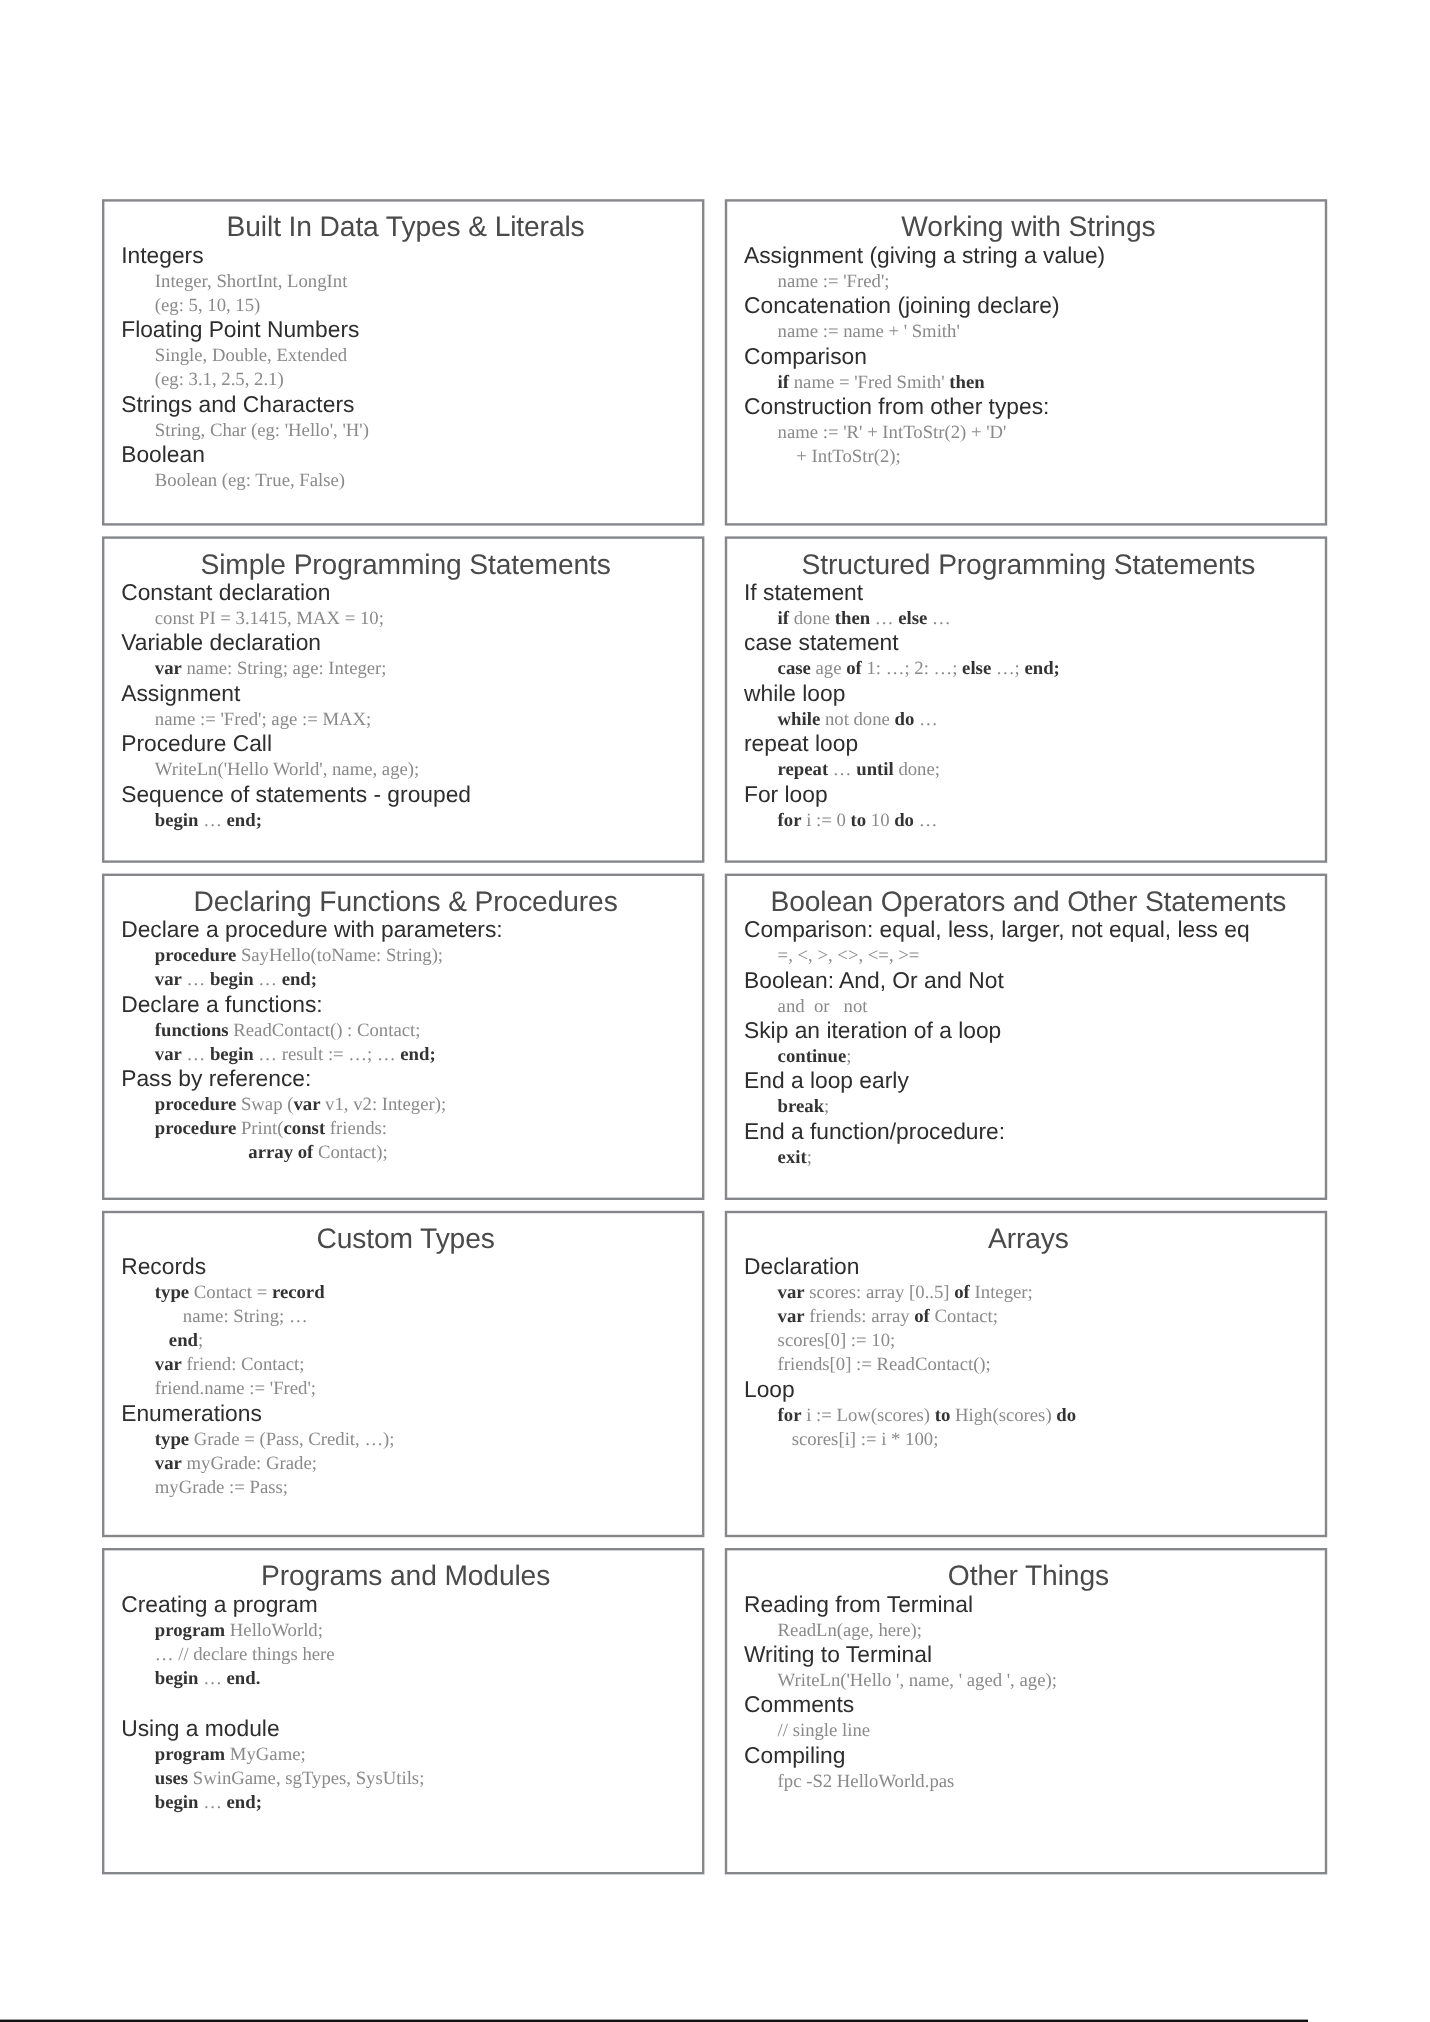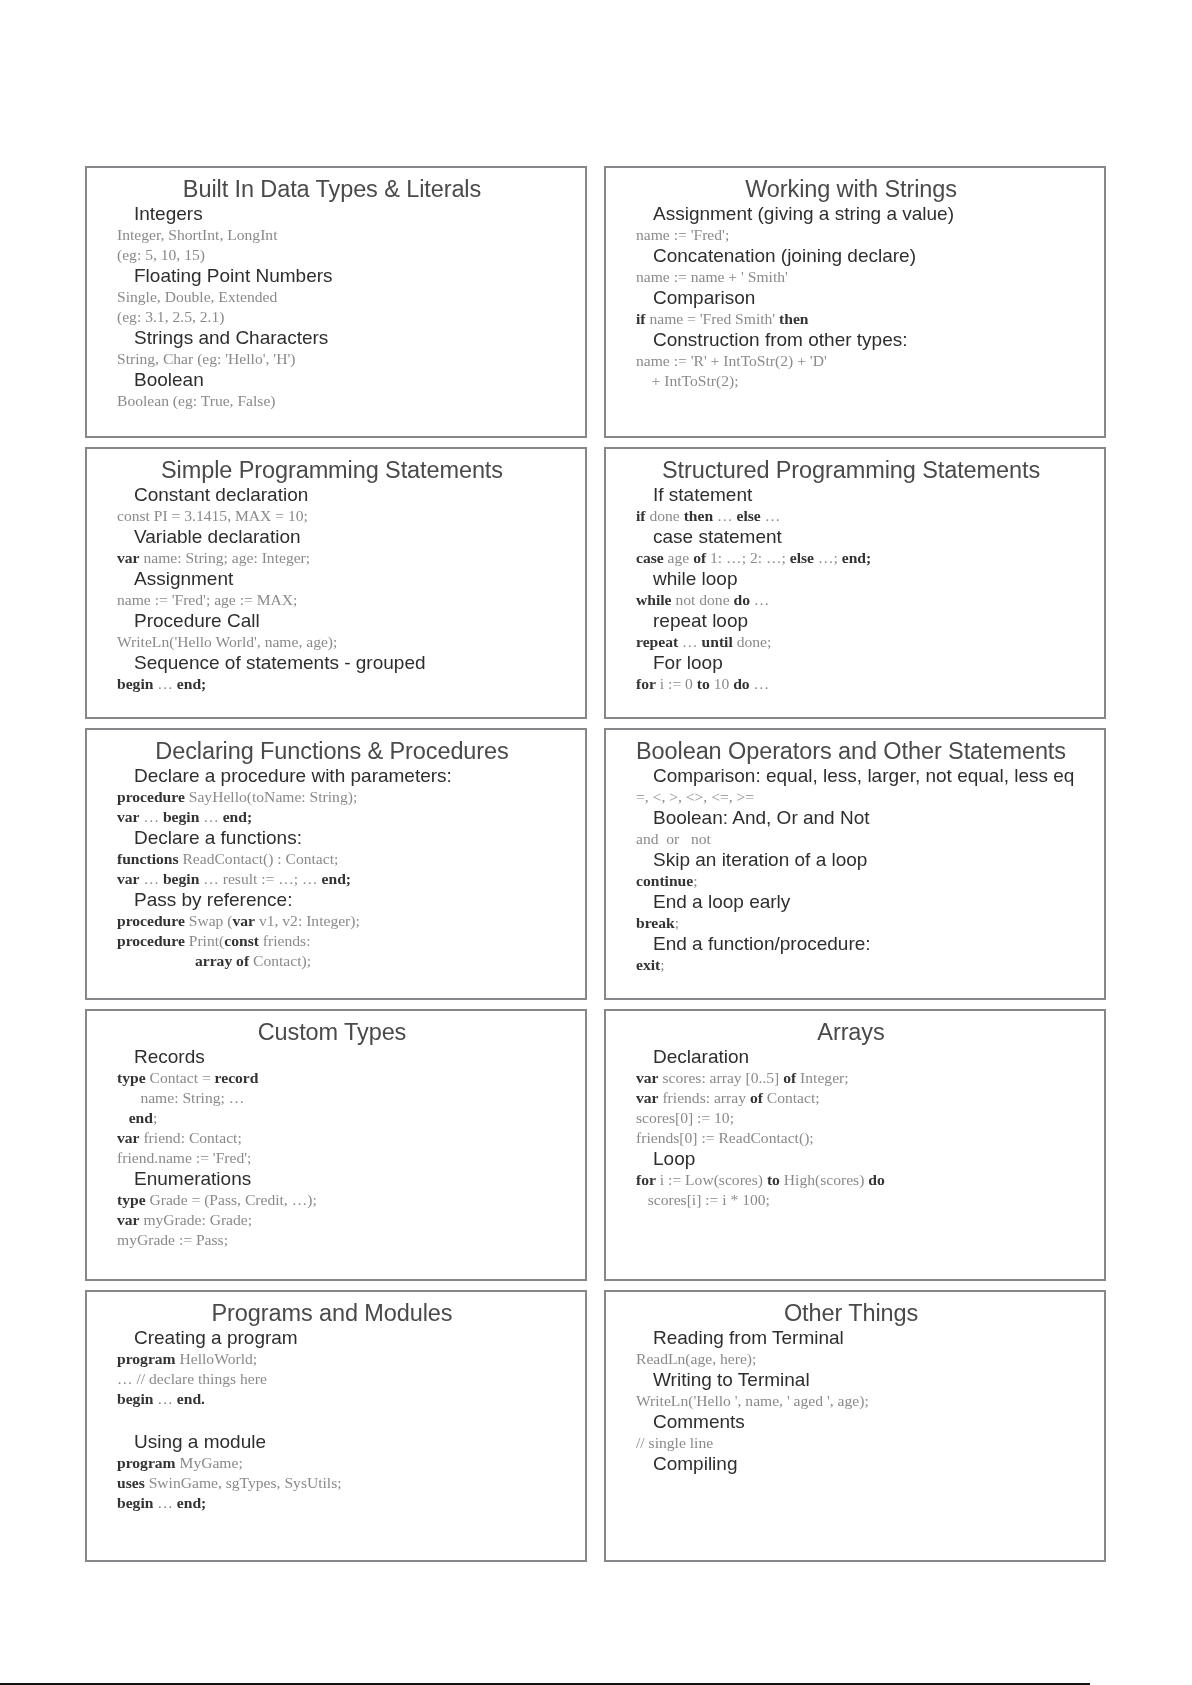--- a/index.html
+++ b/index.html
@@ -8,41 +8,40 @@
     position:absolute; left:85px; top:166px;
     display:grid;
     grid-template-columns: 502px 502px;
     column-gap: 17px;
     grid-template-rows: repeat(5, 272px);
     row-gap: 9px;
   }
   .card {
     box-sizing:border-box;
     border:2px solid #85878b;
-    padding: 4px 0 0 2px;
+    padding: 4px 0 0 14px;
     overflow:hidden;
     color:#3b3b3b;
   }
   .card-title {
     font-family:"Liberation Sans", sans-serif;
     font-weight:300;
     font-size:23.5px;
     color:#4a4a4a;
     text-align:center;
     line-height:28px;
     margin:3px 10px 0 0;
     letter-spacing:-0.1px;
   }
   .section-label {
     font-family:"Liberation Sans", sans-serif;
     font-size:19px;
     line-height:22px;
     color:#2e2e2e;
     white-space:pre;
-    margin-left:45px;
   }
   .code-line {
     font-family:Liberation Serif, serif;
     font-size:15.6px;
     line-height:20px;
     color:#8a8a8a;
     white-space:pre;
     padding-left:28px;
   }
   .code-line b { color:#333; font-weight:bold; }
@@ -170,15 +169,16 @@
     </div>
     <div class="card">
       <div class="card-title">Other Things</div>
       <div class="section-label">Reading from Terminal</div>
       <div class="code-line"><span>ReadLn(age, here);</span></div>
       <div class="section-label">Writing to Terminal</div>
       <div class="code-line"><span>WriteLn('Hello ', name, ' aged ', age);</span></div>
       <div class="section-label">Comments</div>
       <div class="code-line"><span>// single line</span></div>
       <div class="section-label">Compiling</div>
+      <div class="code-line"><span>fpc -S2 HelloWorld.pas</span></div>
     </div>
   </div>
 <div class="bottom-rule"></div>
 
 </body></html>

